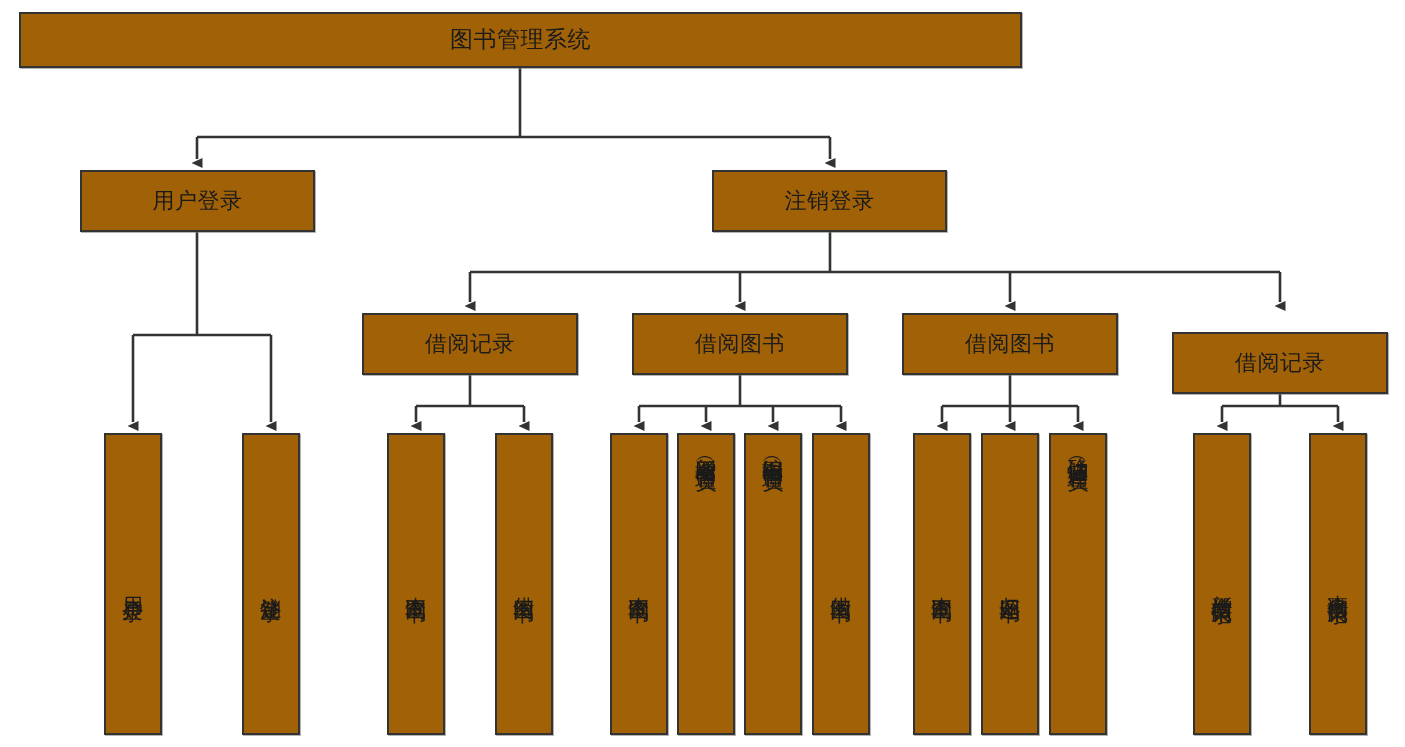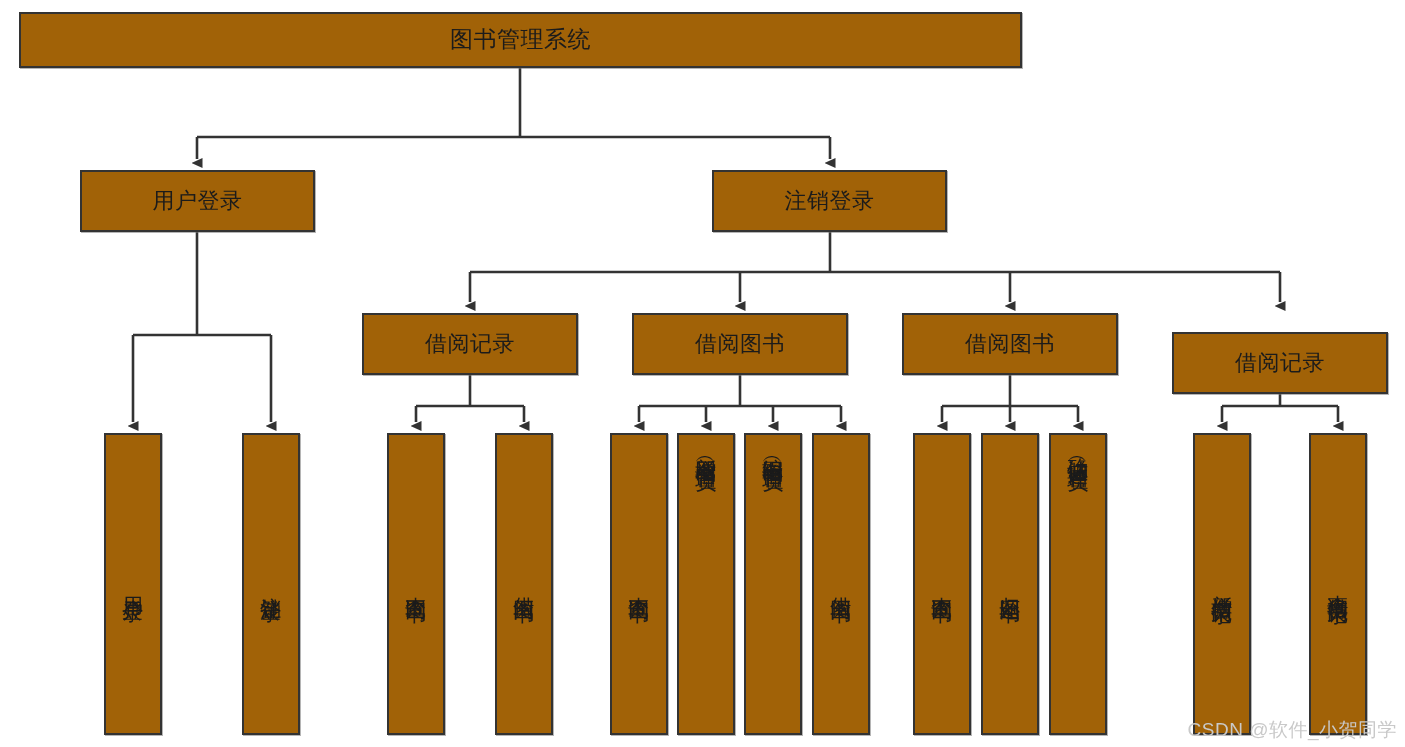--- a/index.html
+++ b/index.html
@@ -200,14 +200,13 @@
     <span class="lbl">确认归还（管理员）</span>
   </div>
 
   <div class="node v mid" style="left:1193px; top:433px; width:58px; height:302px;">
     <span class="lbl">新增借阅记录</span>
   </div>
   <div class="node v mid" style="left:1309px; top:433px; width:58px; height:302px;">
     <span class="lbl">查询借阅记录</span>
   </div>
 
-  <div class="watermark">CSDN @软件_小贺同学</div>
 </div>
 
 </body></html>

